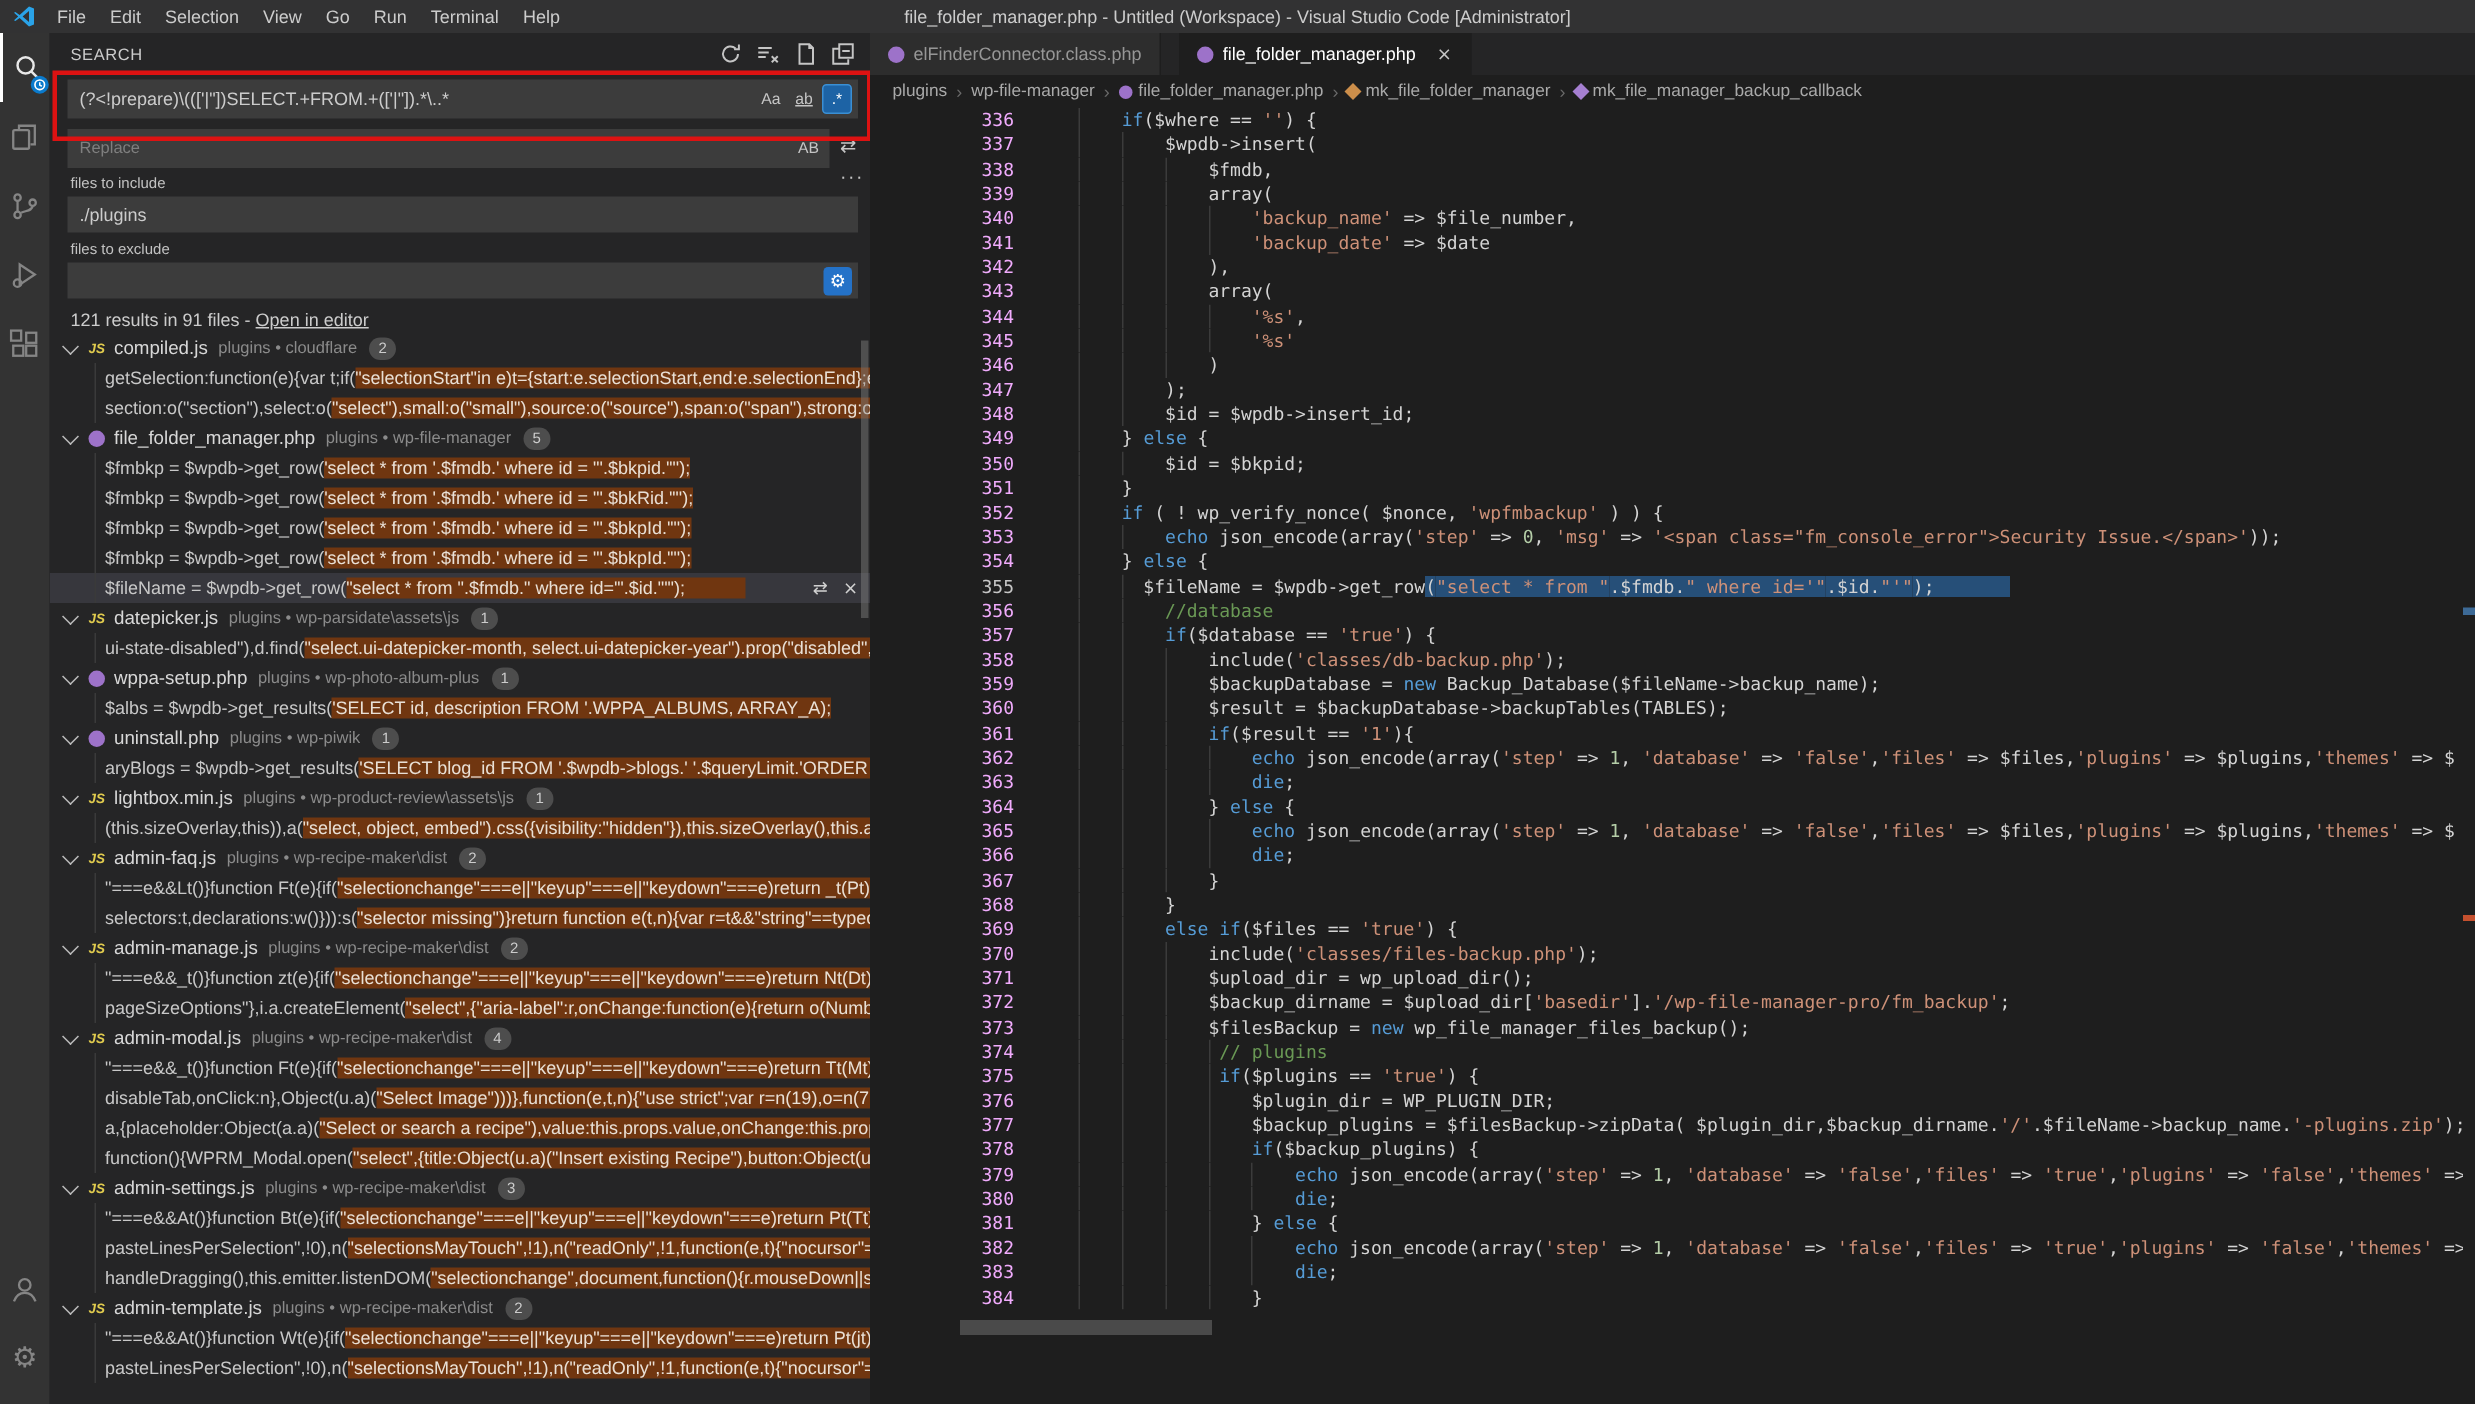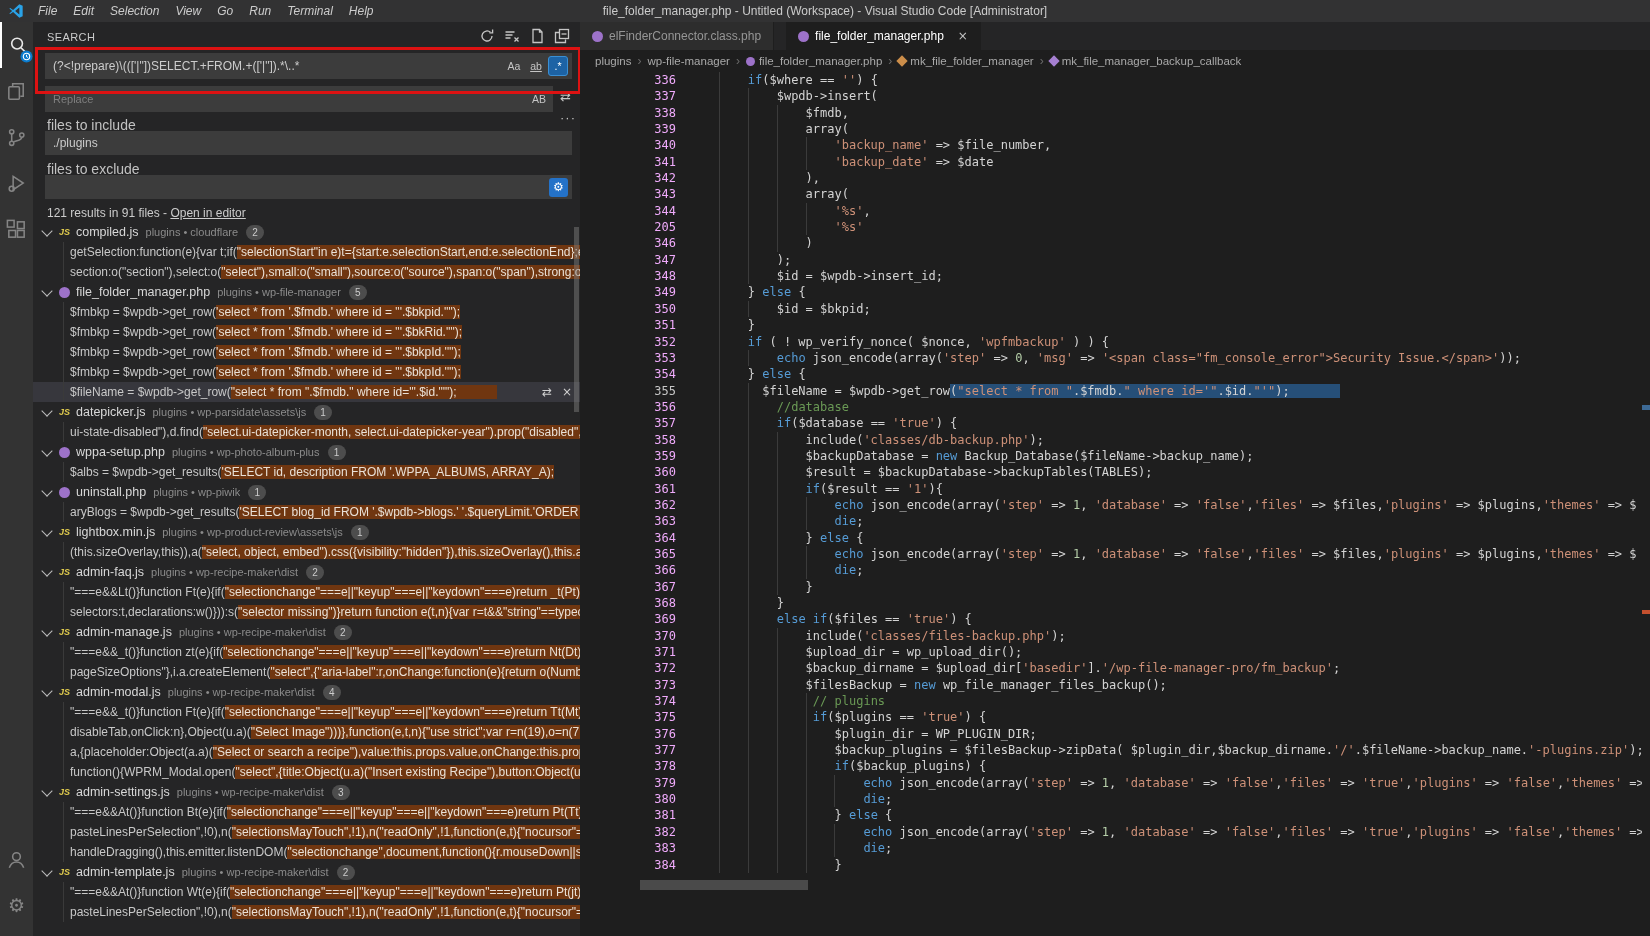--- a/index.html
+++ b/index.html
@@ -1,21 +1,21 @@
 <!DOCTYPE html>
 <html><head>
 <meta charset="utf-8">
 <style>
   html,body{margin:0;padding:0;background:#1e1e1e;}
   #app{position:relative;width:1650px;height:936px;overflow:hidden;background:#1e1e1e;
        font-family:"Liberation Sans","DejaVu Sans",sans-serif;color:#cccccc;-webkit-font-smoothing:antialiased;}
   
   .titlebar{position:absolute;left:0;top:0;width:1650px;height:22px;background:#323233;display:flex;align-items:center;z-index:30;}
   .logo{width:16px;height:16px;margin:0 6px 0 8px;display:inline-flex;}
-  .menus{display:flex;height:100%;align-items:center;font-style:italic;}
+  .menus{display:flex;height:100%;align-items:center;}
   .menu-item{padding:0 8px;font-size:12px;color:#cccccc;line-height:22px;cursor:default;}
   .win-title{position:absolute;left:0;right:0;text-align:center;font-size:12px;color:#cccccc;pointer-events:none;}
   
   .activitybar{position:absolute;left:0;top:22px;width:33px;height:914px;background:#333333;z-index:20;}
   .act-item{position:relative;width:33px;height:46px;display:flex;align-items:center;justify-content:center;}
   .act-item svg{display:block;}
   .act-item.active{border-left:2px solid #ffffff;}
   .act-badge{position:absolute;right:2px;bottom:5px;width:13px;height:13px;}
   #actBottom{position:absolute;bottom:8px;left:0;width:33px;}
   .gear-glyph{font-family:"DejaVu Sans",sans-serif;font-size:19px;color:#858585;line-height:1;}
@@ -28,21 +28,21 @@
   .annotation{position:absolute;left:2px;top:25px;width:540px;height:41px;border:3px solid #dd1212;z-index:40;pointer-events:none;}
   .searchbox{position:absolute;left:12px;top:31px;width:527px;height:26px;background:#3c3c3c;display:flex;align-items:center;box-sizing:border-box;padding:0 4px 0 8px;}
   .query{flex:1;font-size:12px;color:#cccccc;white-space:pre;overflow:hidden;}
   .opt{width:20px;height:20px;display:inline-flex;align-items:center;justify-content:center;font-size:10.5px;color:#c5c5c5;border-radius:3px;margin-left:2px;flex:none;}
   .opt.ww{text-decoration:underline;}
   .opt.active{background:#1d63a5;border:1px solid #3a8fd4;color:#ffffff;box-sizing:border-box;}
   .replacebox{position:absolute;left:12px;top:64px;width:508px;height:26px;background:#3c3c3c;display:flex;align-items:center;box-sizing:border-box;padding:0 4px 0 8px;}
   .ph{flex:1;font-size:11px;color:#7f7f7f;}
   .replace-all{position:absolute;left:527px;top:67px;font-size:13px;color:#c5c5c5;}
   .more{position:absolute;left:527px;top:88px;font-size:13px;color:#c5c5c5;letter-spacing:1px;}
-  .flabel{position:absolute;left:14px;font-size:14px;color:#c2c2c2;}
+  .flabel{position:absolute;left:14px;font-size:10px;color:#c2c2c2;}
   .l1{top:95px}.l2{top:139px}
   .finput{position:absolute;left:12px;width:527px;height:24px;background:#3c3c3c;box-sizing:border-box;display:flex;align-items:center;padding:0 4px 0 8px;font-size:12px;color:#cccccc;}
   .f1{top:109px}.f2{top:153px}
   .finput .val{flex:1;}
   .excl-gear{width:19px;height:19px;background:#2472c8;border-radius:3px;color:#fff;font-size:12px;display:inline-flex;align-items:center;justify-content:center;font-family:"DejaVu Sans",sans-serif;}
   .summary{position:absolute;left:14px;top:184px;font-size:12px;color:#cccccc;}
   .openlink{color:#cccccc;text-decoration:underline;cursor:pointer;}
   .results{position:absolute;left:0;right:0;top:200px;bottom:0;overflow:hidden;}
   .file-row{height:20px;display:flex;align-items:center;padding-left:8px;overflow:hidden;white-space:nowrap;}
   .chev{width:7px;height:7px;border-right:1.4px solid #bdbdbd;border-bottom:1.4px solid #bdbdbd;transform:rotate(45deg);margin:-3px 8px 0 2px;flex:none;}
@@ -402,21 +402,21 @@
         </div>
         <div class="cl">
           <span class="ln">343</span>
           <span class="lc"><i class="g" style="left: 4ch;"></i><i class="g" style="left: 8ch;"></i><i class="g" style="left: 12ch;"></i><span class="seg-d">                array(</span></span>
         </div>
         <div class="cl">
           <span class="ln">344</span>
           <span class="lc"><i class="g" style="left: 4ch;"></i><i class="g" style="left: 8ch;"></i><i class="g" style="left: 12ch;"></i><i class="g" style="left: 16ch;"></i><span class="seg-d">                    </span><span class="seg-s">'%s'</span><span class="seg-d">,</span></span>
         </div>
         <div class="cl">
-          <span class="ln">205</span>
+          <span class="ln">345</span>
           <span class="lc"><i class="g" style="left: 4ch;"></i><i class="g" style="left: 8ch;"></i><i class="g" style="left: 12ch;"></i><i class="g" style="left: 16ch;"></i><span class="seg-d">                    </span><span class="seg-s">'%s'</span></span>
         </div>
         <div class="cl">
           <span class="ln">346</span>
           <span class="lc"><i class="g" style="left: 4ch;"></i><i class="g" style="left: 8ch;"></i><i class="g" style="left: 12ch;"></i><span class="seg-d">                )</span></span>
         </div>
         <div class="cl">
           <span class="ln">347</span>
           <span class="lc"><i class="g" style="left: 4ch;"></i><i class="g" style="left: 8ch;"></i><span class="seg-d">            );</span></span>
         </div>

